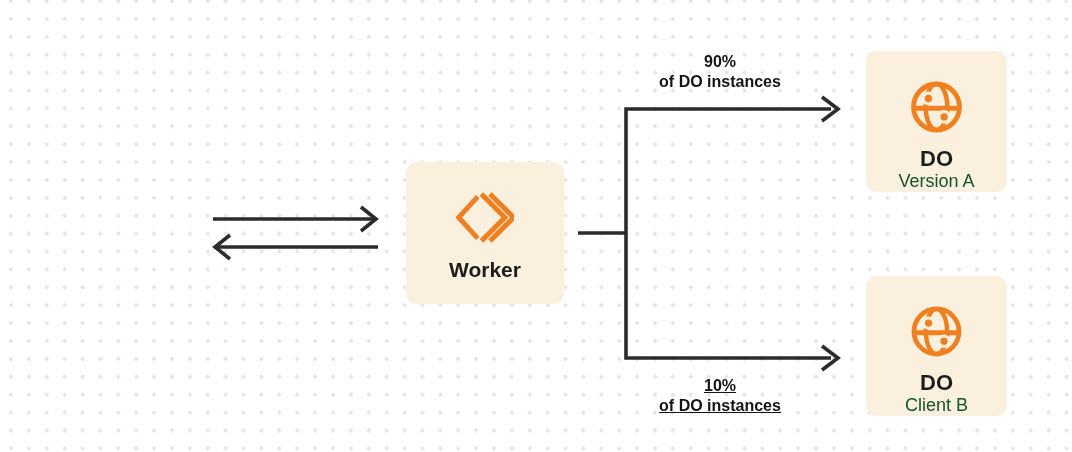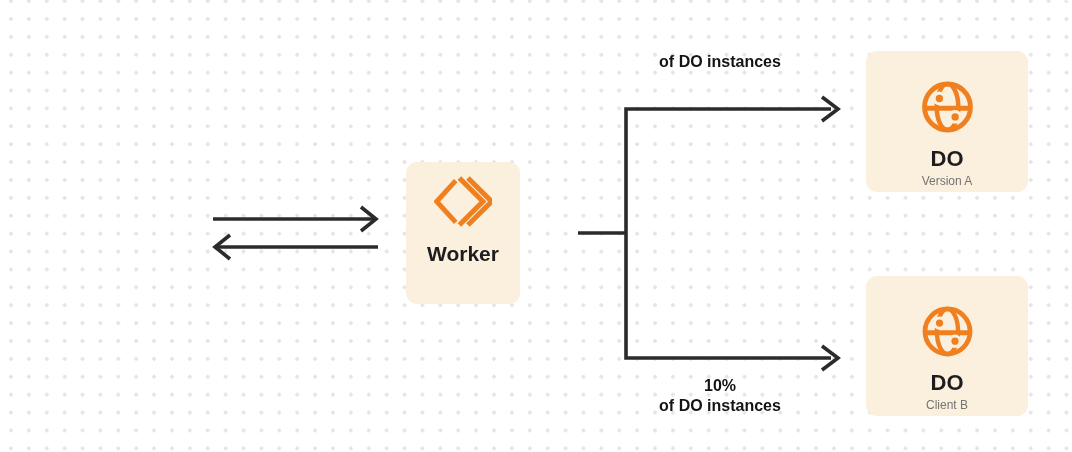--- a/index.html
+++ b/index.html
@@ -22,38 +22,38 @@
     border-radius:8px;
   }
   .wires{position:absolute;left:0;top:0;width:1072px;height:452px;}
   .wires path{stroke:var(--line);stroke-width:3.6;fill:none;stroke-linecap:butt;stroke-linejoin:miter;}
   .node{
     position:absolute;border-radius:11px;display:flex;flex-direction:column;
     align-items:center;justify-content:center;box-sizing:border-box;
   }
   .node--client{left:43px;top:162px;width:144px;height:144px;background:var(--box-gray);}
   .node--client .node__label{font-size:23px;font-weight:700;letter-spacing:.2px;}
-  .node--worker{left:406px;top:162px;width:114px;height:142px;background:var(--box-cream);justify-content:flex-start;padding-top:12px;}
+  .node--worker{left:406px;top:162px;width:158px;height:142px;background:var(--box-cream);justify-content:flex-start;padding-top:28px;}
   .node--worker .node__icon{width:58px;height:55px;}
   .node--worker .node__label{margin-top:13px;font-size:21px;font-weight:700;}
-  .node--do{width:162px;background:var(--box-cream);justify-content:flex-start;padding-top:29px;}
+  .node--do{width:141px;background:var(--box-cream);justify-content:flex-start;padding-top:29px;}
   .node--do-a{left:866px;top:51px;height:141px;}
   .node--do-b{left:866px;top:276px;height:140px;}
   .node--do .node__icon{width:59px;height:59px;}
   .node--do .node__title{margin-top:13px;font-size:22px;font-weight:700;line-height:24px;}
-  .node--do .node__subtitle{font-size:12px;font-weight:400;line-height:21px;color:#737373;}
+  .node--do .node__subtitle{font-size:18px;font-weight:400;line-height:21px;color:#14532d;}
   .icon-stroke{stroke:var(--accent-orange);fill:none;}
   .icon-fill{fill:var(--accent-orange);}
   .icon-gap{fill:var(--box-cream);}
   .branch-label{
     position:absolute;width:240px;text-align:center;
     font-size:16px;font-weight:700;line-height:19.5px;color:#141414;
   }
   .branch-label--top{left:600px;top:52px;}
-  .branch-label--bottom{left:600px;top:376px;}
+  .branch-label--bottom{left:600px;top:376px;text-decoration:underline;}
   .branch-label span{display:block;}
 </style>
 </head>
 <body>
 
 <div class="canvas">
 
   <svg class="wires" viewBox="0 0 1072 452" xmlns="http://www.w3.org/2000/svg" aria-hidden="true">
     <path d="M213 219 H374"></path>
     <path d="M361 207 L376 219 L361 231"></path>
@@ -69,20 +69,21 @@
   <div class="node node--worker">
     <svg class="node__icon" viewBox="0 0 64 56" xmlns="http://www.w3.org/2000/svg" aria-hidden="true">
       <path class="icon-stroke" stroke-width="5.4" d="M24 5 L3 28 L24 51"></path>
       <path class="icon-stroke" stroke-width="5.6" d="M28 2 L54 28 L28 54"></path>
       <path class="icon-stroke" stroke-width="5.6" d="M37.5 2 L63.5 28 L37.5 54"></path>
     </svg>
     <span class="node__label">Worker</span>
   </div>
 
   <div class="branch-label branch-label--top">
+    <span>90%</span>
     <span>of DO instances</span>
   </div>
 
   <div class="branch-label branch-label--bottom">
     <span>10%</span>
     <span>of DO instances</span>
   </div>
 
   <div class="node node--do node--do-a">
     <svg class="node__icon" viewBox="0 0 60 60" xmlns="http://www.w3.org/2000/svg" aria-hidden="true">

